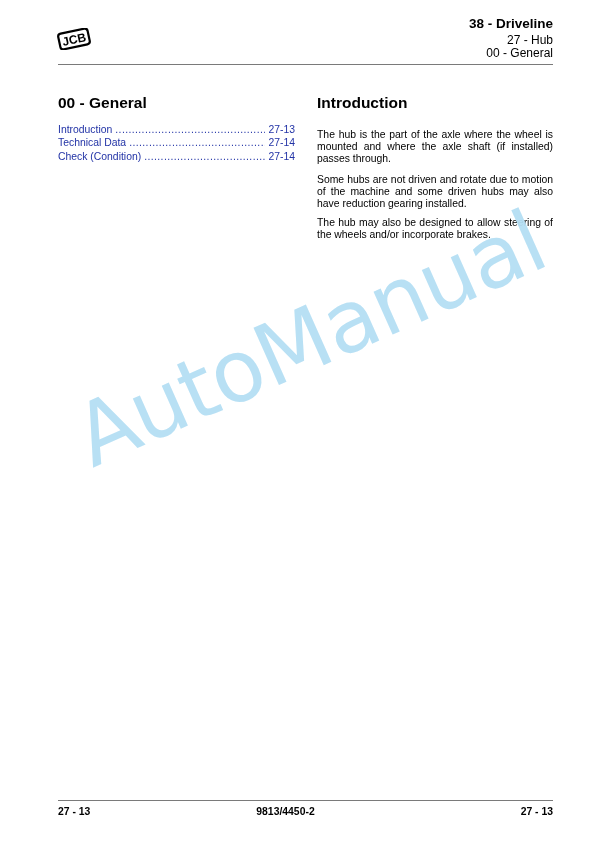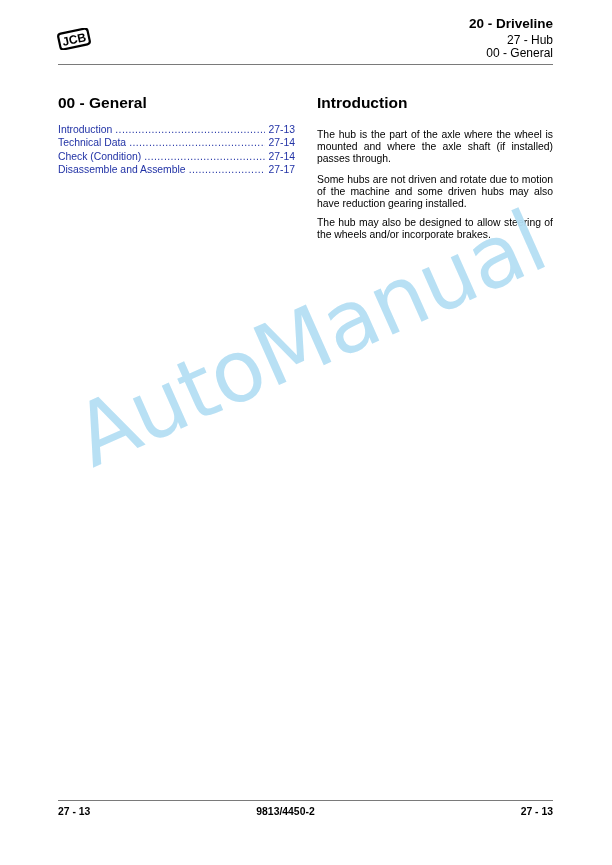--- a/index.html
+++ b/index.html
@@ -44,21 +44,21 @@
 </head>
 <body>
 
 <svg class="logo" viewBox="0 0 34 22">
   <g transform="rotate(-12 17 11)">
     <rect x="2" y="3" width="30" height="16" rx="3" fill="#fff" stroke="#000" stroke-width="2.2"></rect>
     <text x="17" y="15.5" text-anchor="middle" font-family="Liberation Sans, sans-serif" font-weight="bold" font-size="12" fill="#000">JCB</text>
   </g>
 </svg>
 
-<div class="hdr hdr-chapter">20 - Driveline</div>
+<div class="hdr hdr-chapter">38 - Driveline</div>
 <div class="hdr hdr-section">27 - Hub</div>
 <div class="hdr hdr-sub">00 - General</div>
 <div class="rule rule-top"></div>
 
 <div class="col-title" style="left:58px">00 - General</div>
 <ul class="toc">
   <li>
       <span class="lbl">Introduction</span>
       <span class="dots"></span>
       <span class="pg">27-13</span>
@@ -66,25 +66,20 @@
   <li>
       <span class="lbl">Technical Data</span>
       <span class="dots"></span>
       <span class="pg">27-14</span>
     </li>
   <li>
       <span class="lbl">Check (Condition)</span>
       <span class="dots"></span>
       <span class="pg">27-14</span>
     </li>
-  <li>
-      <span class="lbl">Disassemble and Assemble</span>
-      <span class="dots"></span>
-      <span class="pg">27-17</span>
-    </li>
 </ul>
 
 <div class="col-title" style="left:317px">Introduction</div>
 <p class="body-text p1">The hub is the part of the axle where the wheel is mounted and where the axle shaft (if installed) passes through.</p>
 <p class="body-text p2">Some hubs are not driven and rotate due to motion of the machine and some driven hubs may also have reduction gearing installed.</p>
 <p class="body-text p3">The hub may also be designed to allow steering of the wheels and/or incorporate brakes.</p>
 
 <div class="watermark">AutoManual</div>
 
 <div class="rule rule-bottom"></div>

